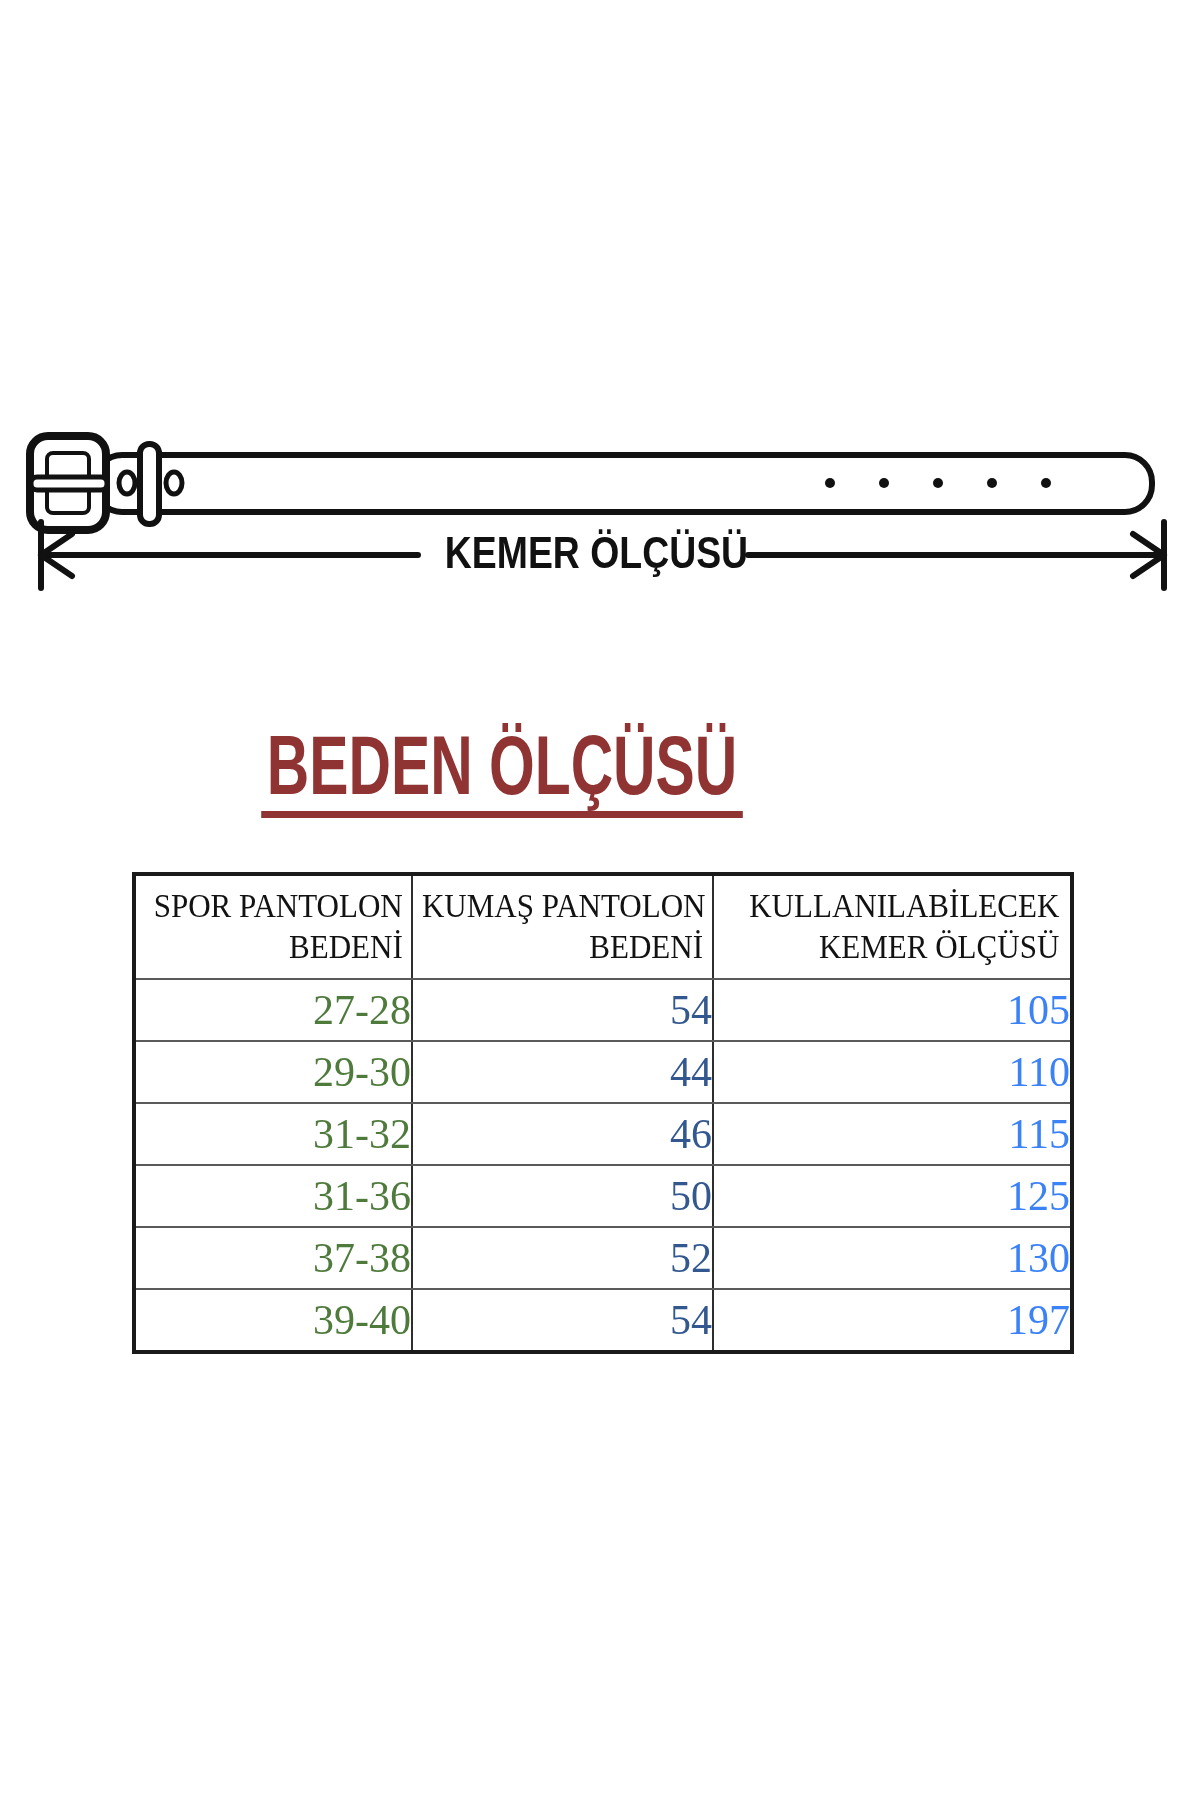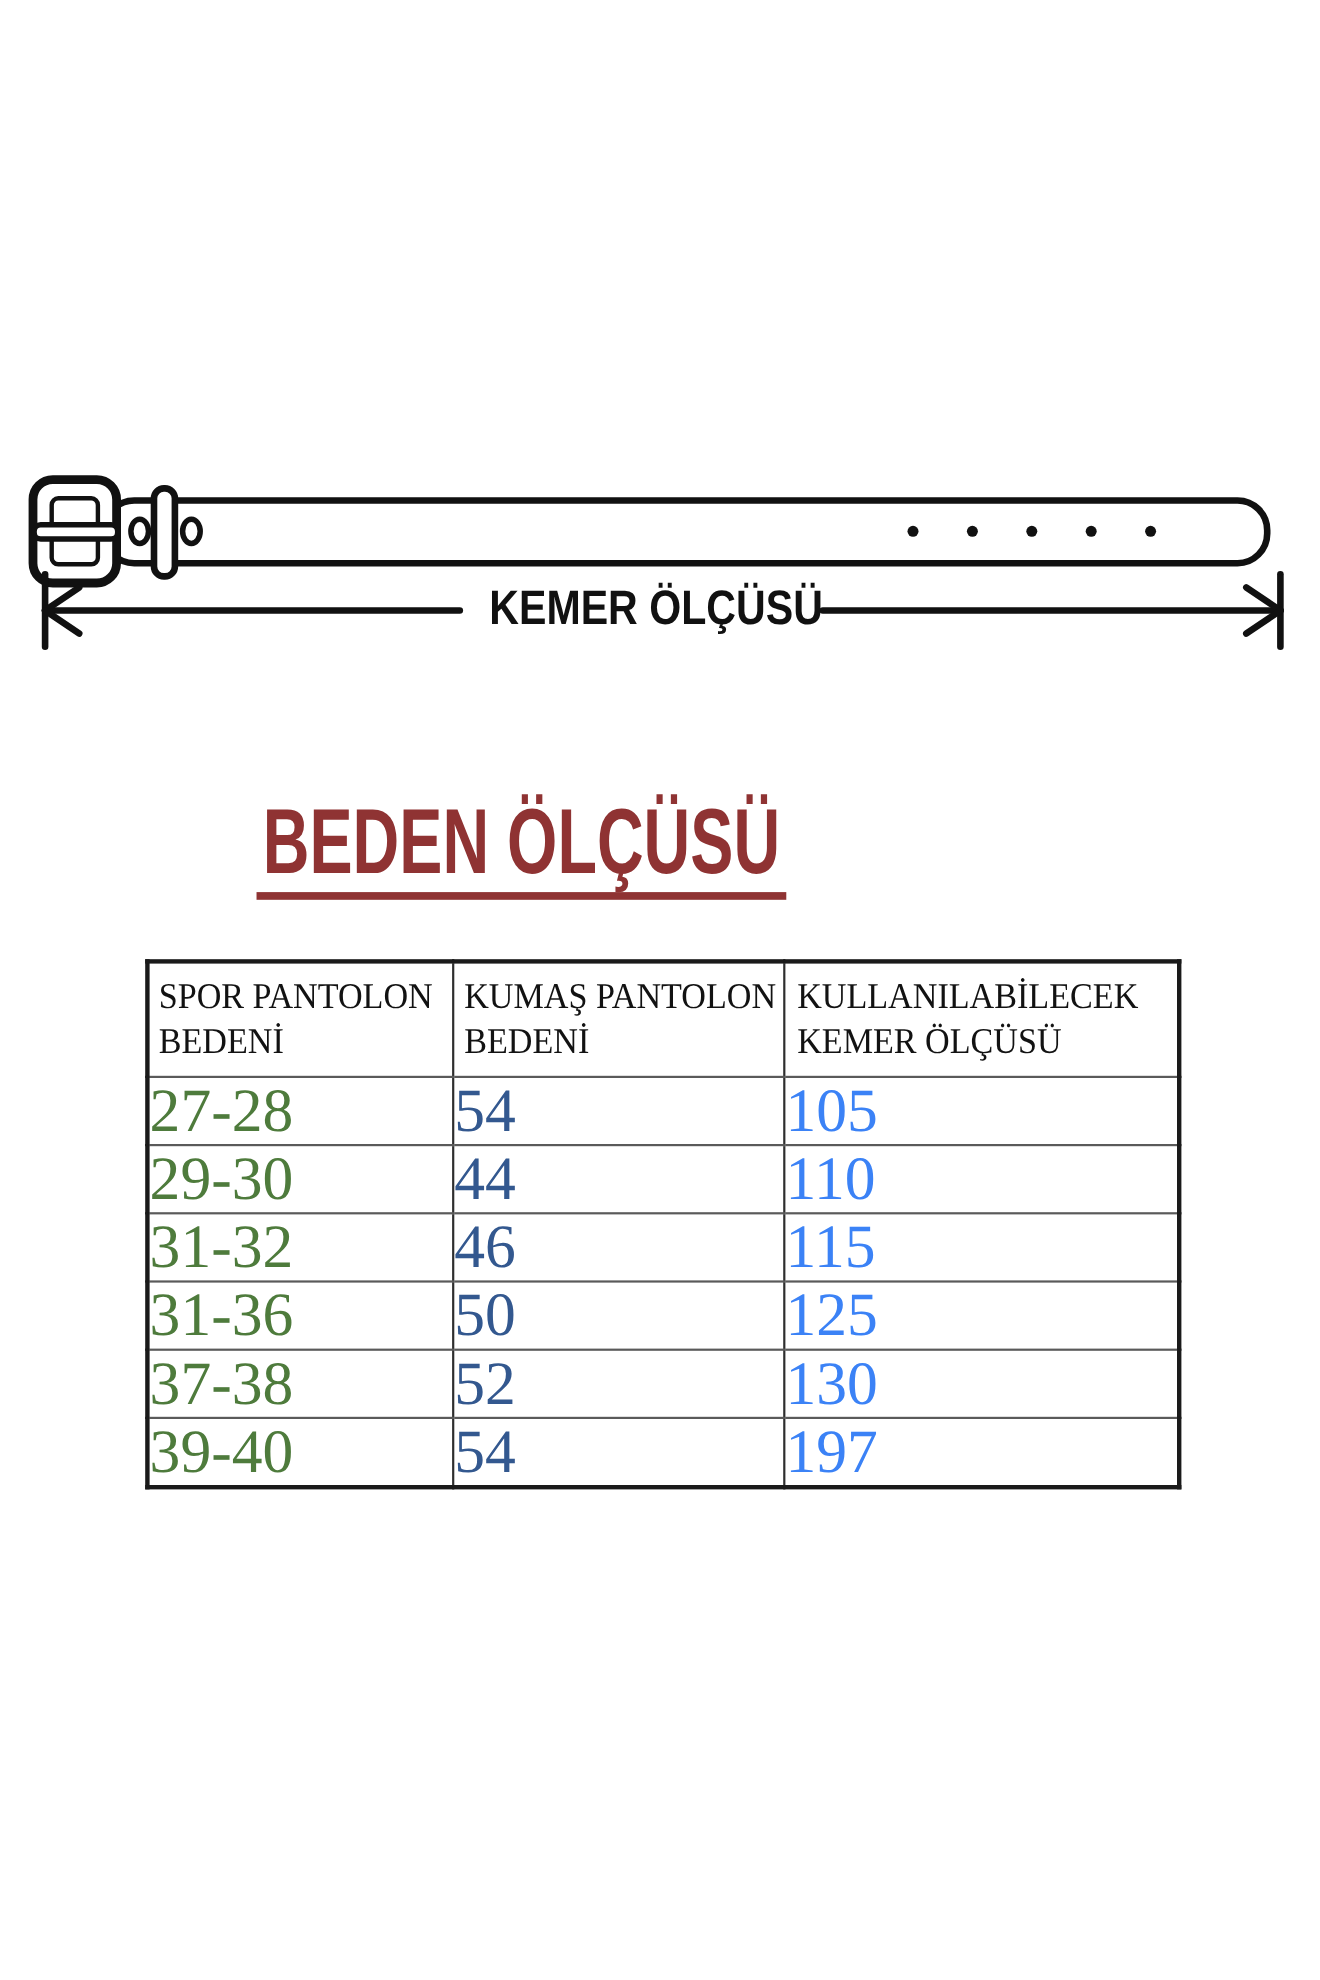--- a/index.html
+++ b/index.html
@@ -33,20 +33,21 @@
     display: inline-block;
     transform: scaleX(0.85);
     transform-origin: 50% 50%;
   }
 
   
   .main-title {
     position: absolute;
     top: 722px; left: 0; width: 948px;
     text-align: center;
+    padding-left: 28px;
   }
   .main-title .t {
     display: inline-block;
     font-family: "Liberation Sans", sans-serif;
     font-weight: bold;
     font-size: 84px;
     line-height: 86px;
     color: #8f3333;
     transform: scaleX(0.70);
     transform-origin: 50% 100%;
@@ -55,41 +56,41 @@
     white-space: nowrap;
   }
 
   
   .size-table {
     position: absolute;
     top: 872px; left: 132px;
     width: 938px; height: 403px;
     border-collapse: collapse;
     table-layout: fixed;
-    text-align: left;
+    text-align: right;
     border: 4px solid #1a1a1a;
   }
   .size-table th, .size-table td {
     border-left: 2px solid #2e2e2e;
     border-right: 2px solid #2e2e2e;
     border-top: 2px solid #5a5a5a;
     border-bottom: 2px solid #5a5a5a;
     vertical-align: middle;
     padding: 0;
   }
   .size-table thead tr { height: 105px; }
   .size-table th {
     font-weight: normal;
     font-size: 33px;
     line-height: 41px;
     color: #121212;
   }
   .size-table th .hl { display: block; transform: scaleX(0.94); transform-origin: 50% 50%; white-space: nowrap; }
   .size-table td {
-    font-size: 56px;
+    font-size: 42px;
     line-height: 60px;
   }
   .c-sport  { color: #4e7b3c; }
   .c-fabric { color: #33588f; }
   .c-belt   { color: #3b82f6; }
 </style>
 </head>
 <body>
 
 <svg class="belt-svg" viewBox="0 0 1200 300" xmlns="http://www.w3.org/2000/svg">

